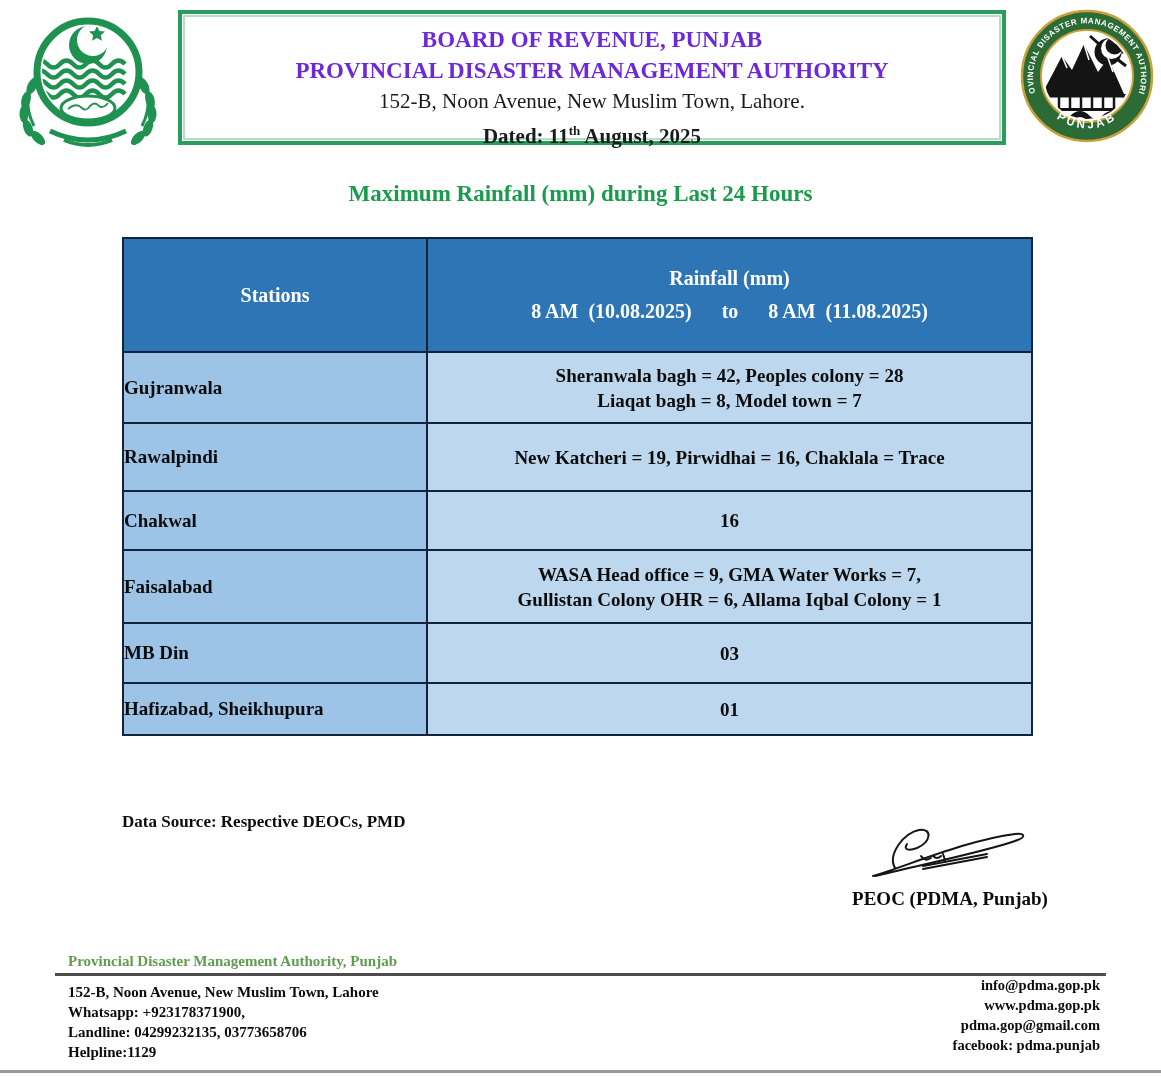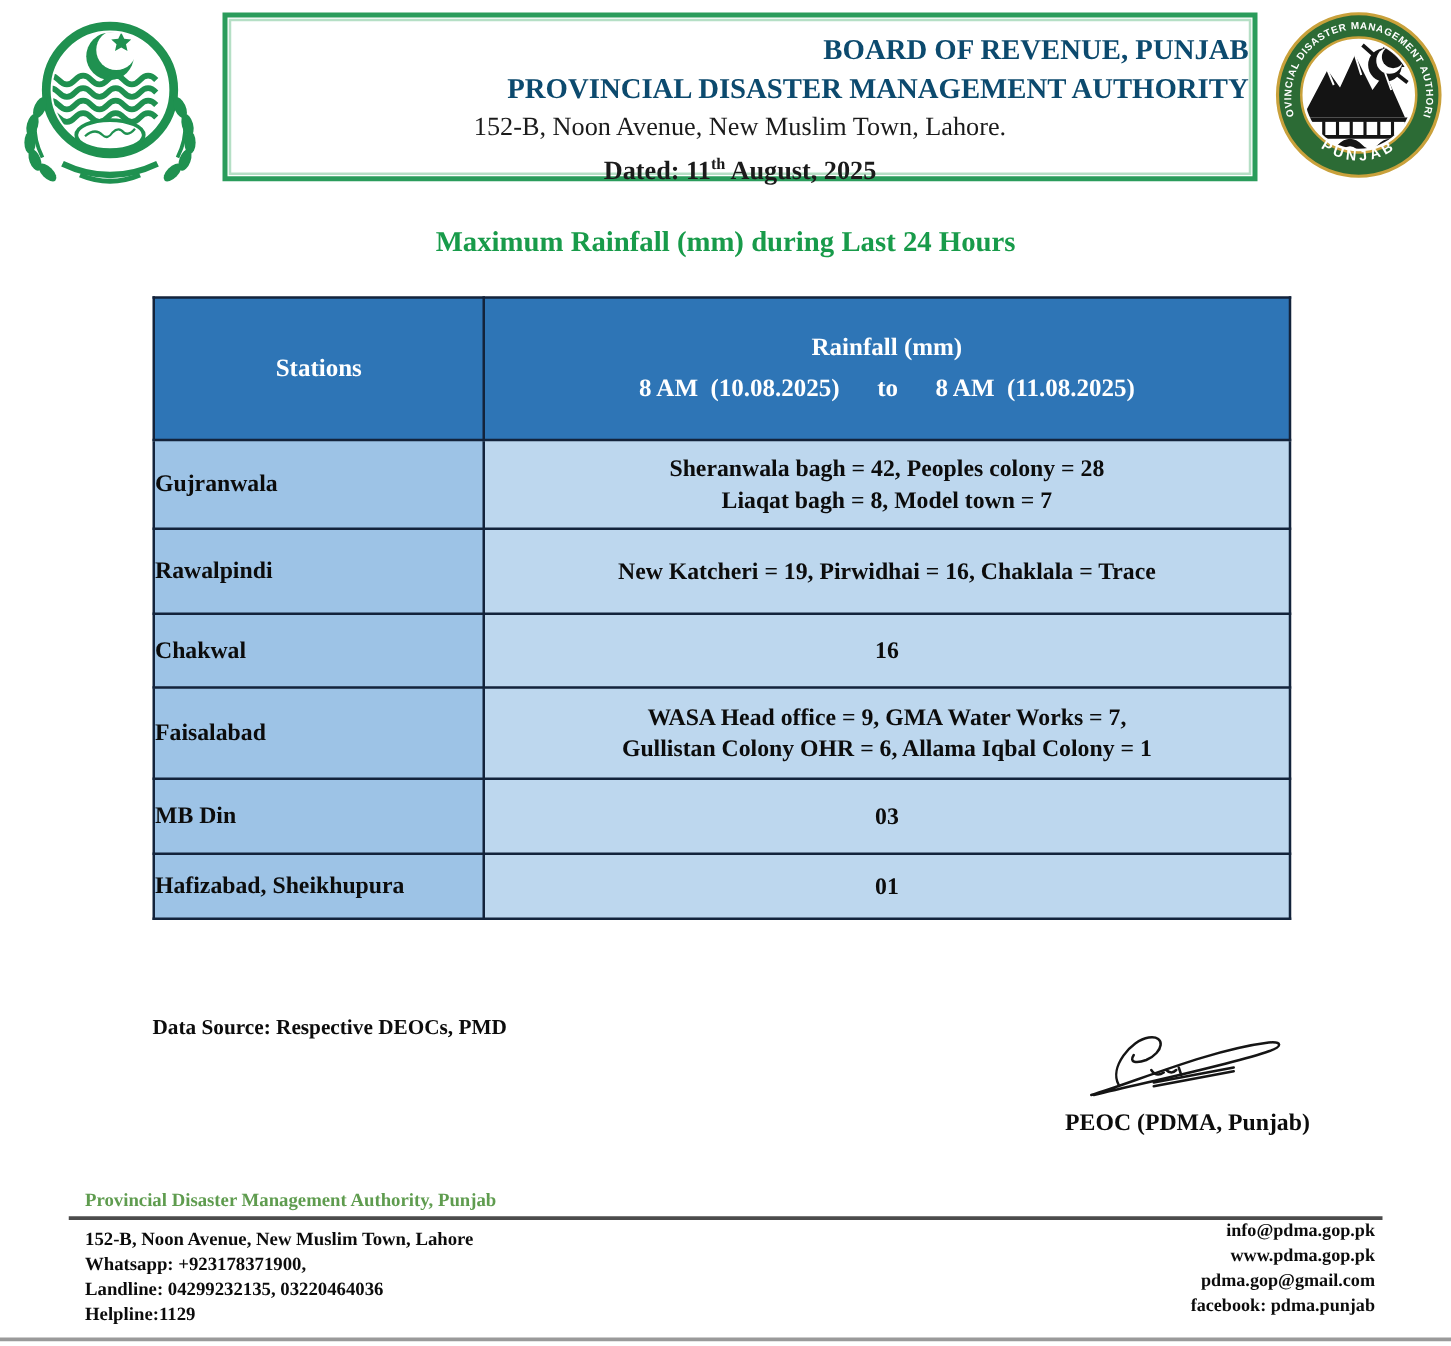--- a/index.html
+++ b/index.html
@@ -5,35 +5,35 @@
   * { margin:0; padding:0; box-sizing:border-box; }
   body { background:#e8e8e8; font-family:"Liberation Serif","DejaVu Serif",serif; }
   .page { position:relative; width:1161px; height:1077px; background:#ffffff; margin:0 auto; overflow:hidden; }
 
   
   .logo-left { position:absolute; left:6px; top:4px; width:164px; height:152px; }
   .logo-right { position:absolute; left:1018px; top:0px; width:138px; height:152px; }
   .header-box { position:absolute; left:178px; top:10px; width:828px; height:135px;
                 border:4px solid #2a9c5b; padding:1px; }
   .header-box-inner { width:100%; height:100%; border:2px solid #b5dfc5; text-align:center; padding-top:7px; }
-  .hline1, .hline2 { font-size:23px; font-weight:bold; color:#0c4a6e; line-height:31px;text-align:right; }
+  .hline1, .hline2 { font-size:23px; font-weight:bold; color:#6d28d9; line-height:31px; }
   .hline3 { font-size:21px; color:#1b1b1b; line-height:30px; }
   .hline4 { font-size:21px; font-weight:bold; color:#1b1b1b; line-height:30px; }
   .hline4 sup { font-size:13px; }
 
   
   .main-title { position:absolute; left:0; top:181px; width:100%; text-align:center;
                 color:#189b4a; font-size:23px; font-weight:bold; }
 
   
   .rain-table { position:absolute; left:122px; top:237px; width:911px;
                 border-collapse:collapse; table-layout:fixed; }
   .rain-table th, .rain-table td { border:2px solid #13233b; }
   .rain-table thead tr { height:114px; }
-  .col-stations { width:264px;text-align:center; }
+  .col-stations { width:304px;text-align:center; }
   .rain-table thead th { background:#2e75b6; color:#ffffff; font-size:20px; font-weight:bold; }
   .head-line1 { margin-bottom:10px; }
   .head-line2 { white-space:pre; }
   .rain-table tbody td.station { background:#9dc3e6; color:#0c0c0c; font-weight:bold;
                 font-size:19px; text-align:left; }
   .rain-table tbody td.value { background:#bdd7ee; color:#0c0c0c; font-weight:bold;
                 font-size:19px; text-align:center; line-height:25px; }
   .rain-table tbody tr:nth-child(1){ height:71px; }
   .rain-table tbody tr:nth-child(2){ height:68px; }
   .rain-table tbody tr:nth-child(3){ height:59px; }
@@ -237,21 +237,21 @@
       </g>
     </svg>
     <div class="sign-subtitle">PEOC (PDMA, Punjab)</div>
   </div>
 
   <div class="footer-org">Provincial Disaster Management Authority, Punjab</div>
   <div class="footer-rule"></div>
   <div class="footer-left">
     <div>152-B, Noon Avenue, New Muslim Town, Lahore</div>
     <div>Whatsapp: +923178371900,</div>
-    <div>Landline: 04299232135, 03220464036</div>
+    <div>Landline: 04299232135, 03773658706</div>
     <div>Helpline:1129</div>
   </div>
   <div class="footer-right">
     <div>info@pdma.gop.pk</div>
     <div>www.pdma.gop.pk</div>
     <div>pdma.gop@gmail.com</div>
     <div>facebook: pdma.punjab</div>
   </div>
   <div class="bottom-line"></div>
 

